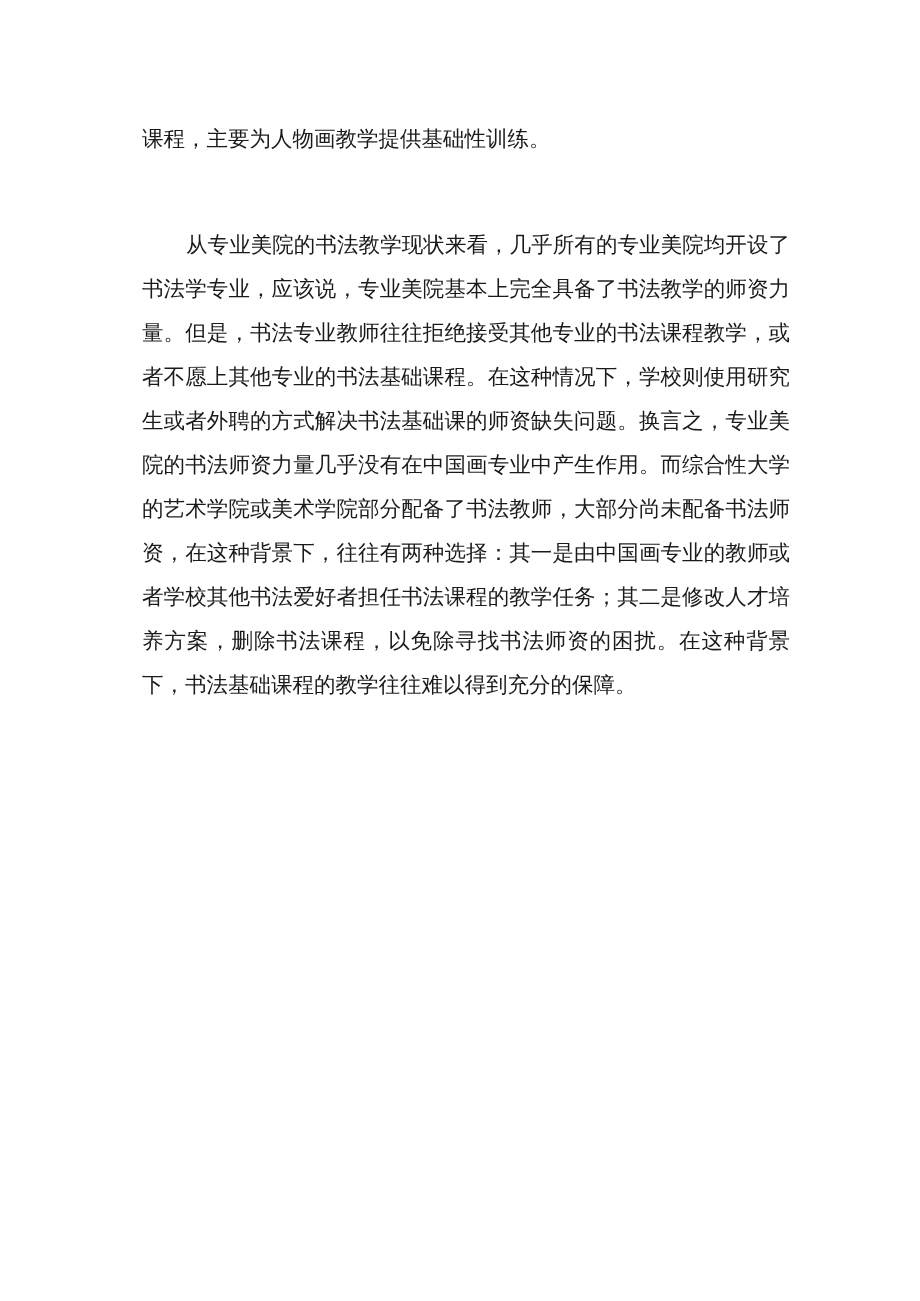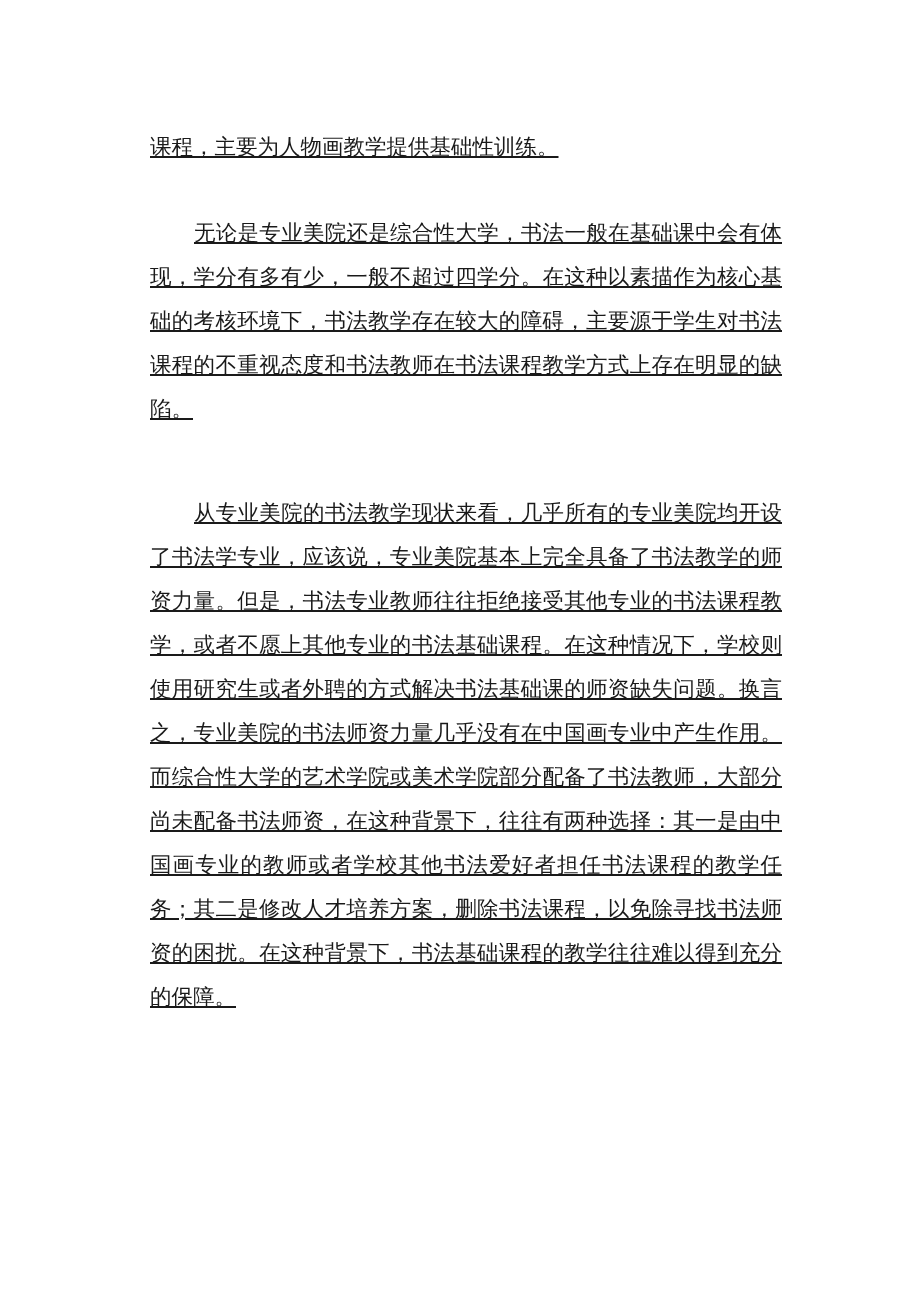--- a/index.html
+++ b/index.html
@@ -3,30 +3,29 @@
   <meta charset="utf-8">
   <style>
     html, body { margin: 0; padding: 0; background: #ffffff; }
     body { width: 920px; height: 1301px; position: relative; overflow: hidden; }
     .page {
       position: absolute; left: 138px; top: 113px; width: 656px;
       font-family: "DejaVu Serif", "Liberation Serif", serif;
       font-size: 21.5px; color: #1a1a1a;
       line-height: 44px;
     }
-    .para { margin: 12px; text-align: justify; text-justify: inter-character; word-break: break-all; text-decoration: underline; }
+    .para { margin: 4px; text-align: justify; text-justify: inter-character; word-break: break-all; }
     .indent { text-indent: 44px; }
     .gap { height: 18px; }
     .heading { margin: 0; padding-left: 44px; }
   </style>
 </head>
 <body>
 
 <div class="page">
   <p class="para">课程，主要为人物画教学提供基础性训练。</p>
   <div class="gap"></div>
-  <p class="para indent">无论是专业美院还是综合性大学，书法一般在基础课中会有体现，学分有多有少，一般不超过四学分。在这种以素描作为核心基础的考核环境下，书法教学存在较大的障碍，主要源于学生对书法课程的不重视态度和书法教师在书法课程教学方式上存在明显的缺陷。</p>
   <div class="gap"></div>
   <div class="gap"></div>
   <p class="para indent">从专业美院的书法教学现状来看，几乎所有的专业美院均开设了书法学专业，应该说，专业美院基本上完全具备了书法教学的师资力量。但是，书法专业教师往往拒绝接受其他专业的书法课程教学，或者不愿上其他专业的书法基础课程。在这种情况下，学校则使用研究生或者外聘的方式解决书法基础课的师资缺失问题。换言之，专业美院的书法师资力量几乎没有在中国画专业中产生作用。而综合性大学的艺术学院或美术学院部分配备了书法教师，大部分尚未配备书法师资，在这种背景下，往往有两种选择：其一是由中国画专业的教师或者学校其他书法爱好者担任书法课程的教学任务；其二是修改人才培养方案，删除书法课程，以免除寻找书法师资的困扰。在这种背景下，书法基础课程的教学往往难以得到充分的保障。</p>
   <div class="gap"></div>
   <div class="gap"></div>
 </div>
 
 </body></html>

